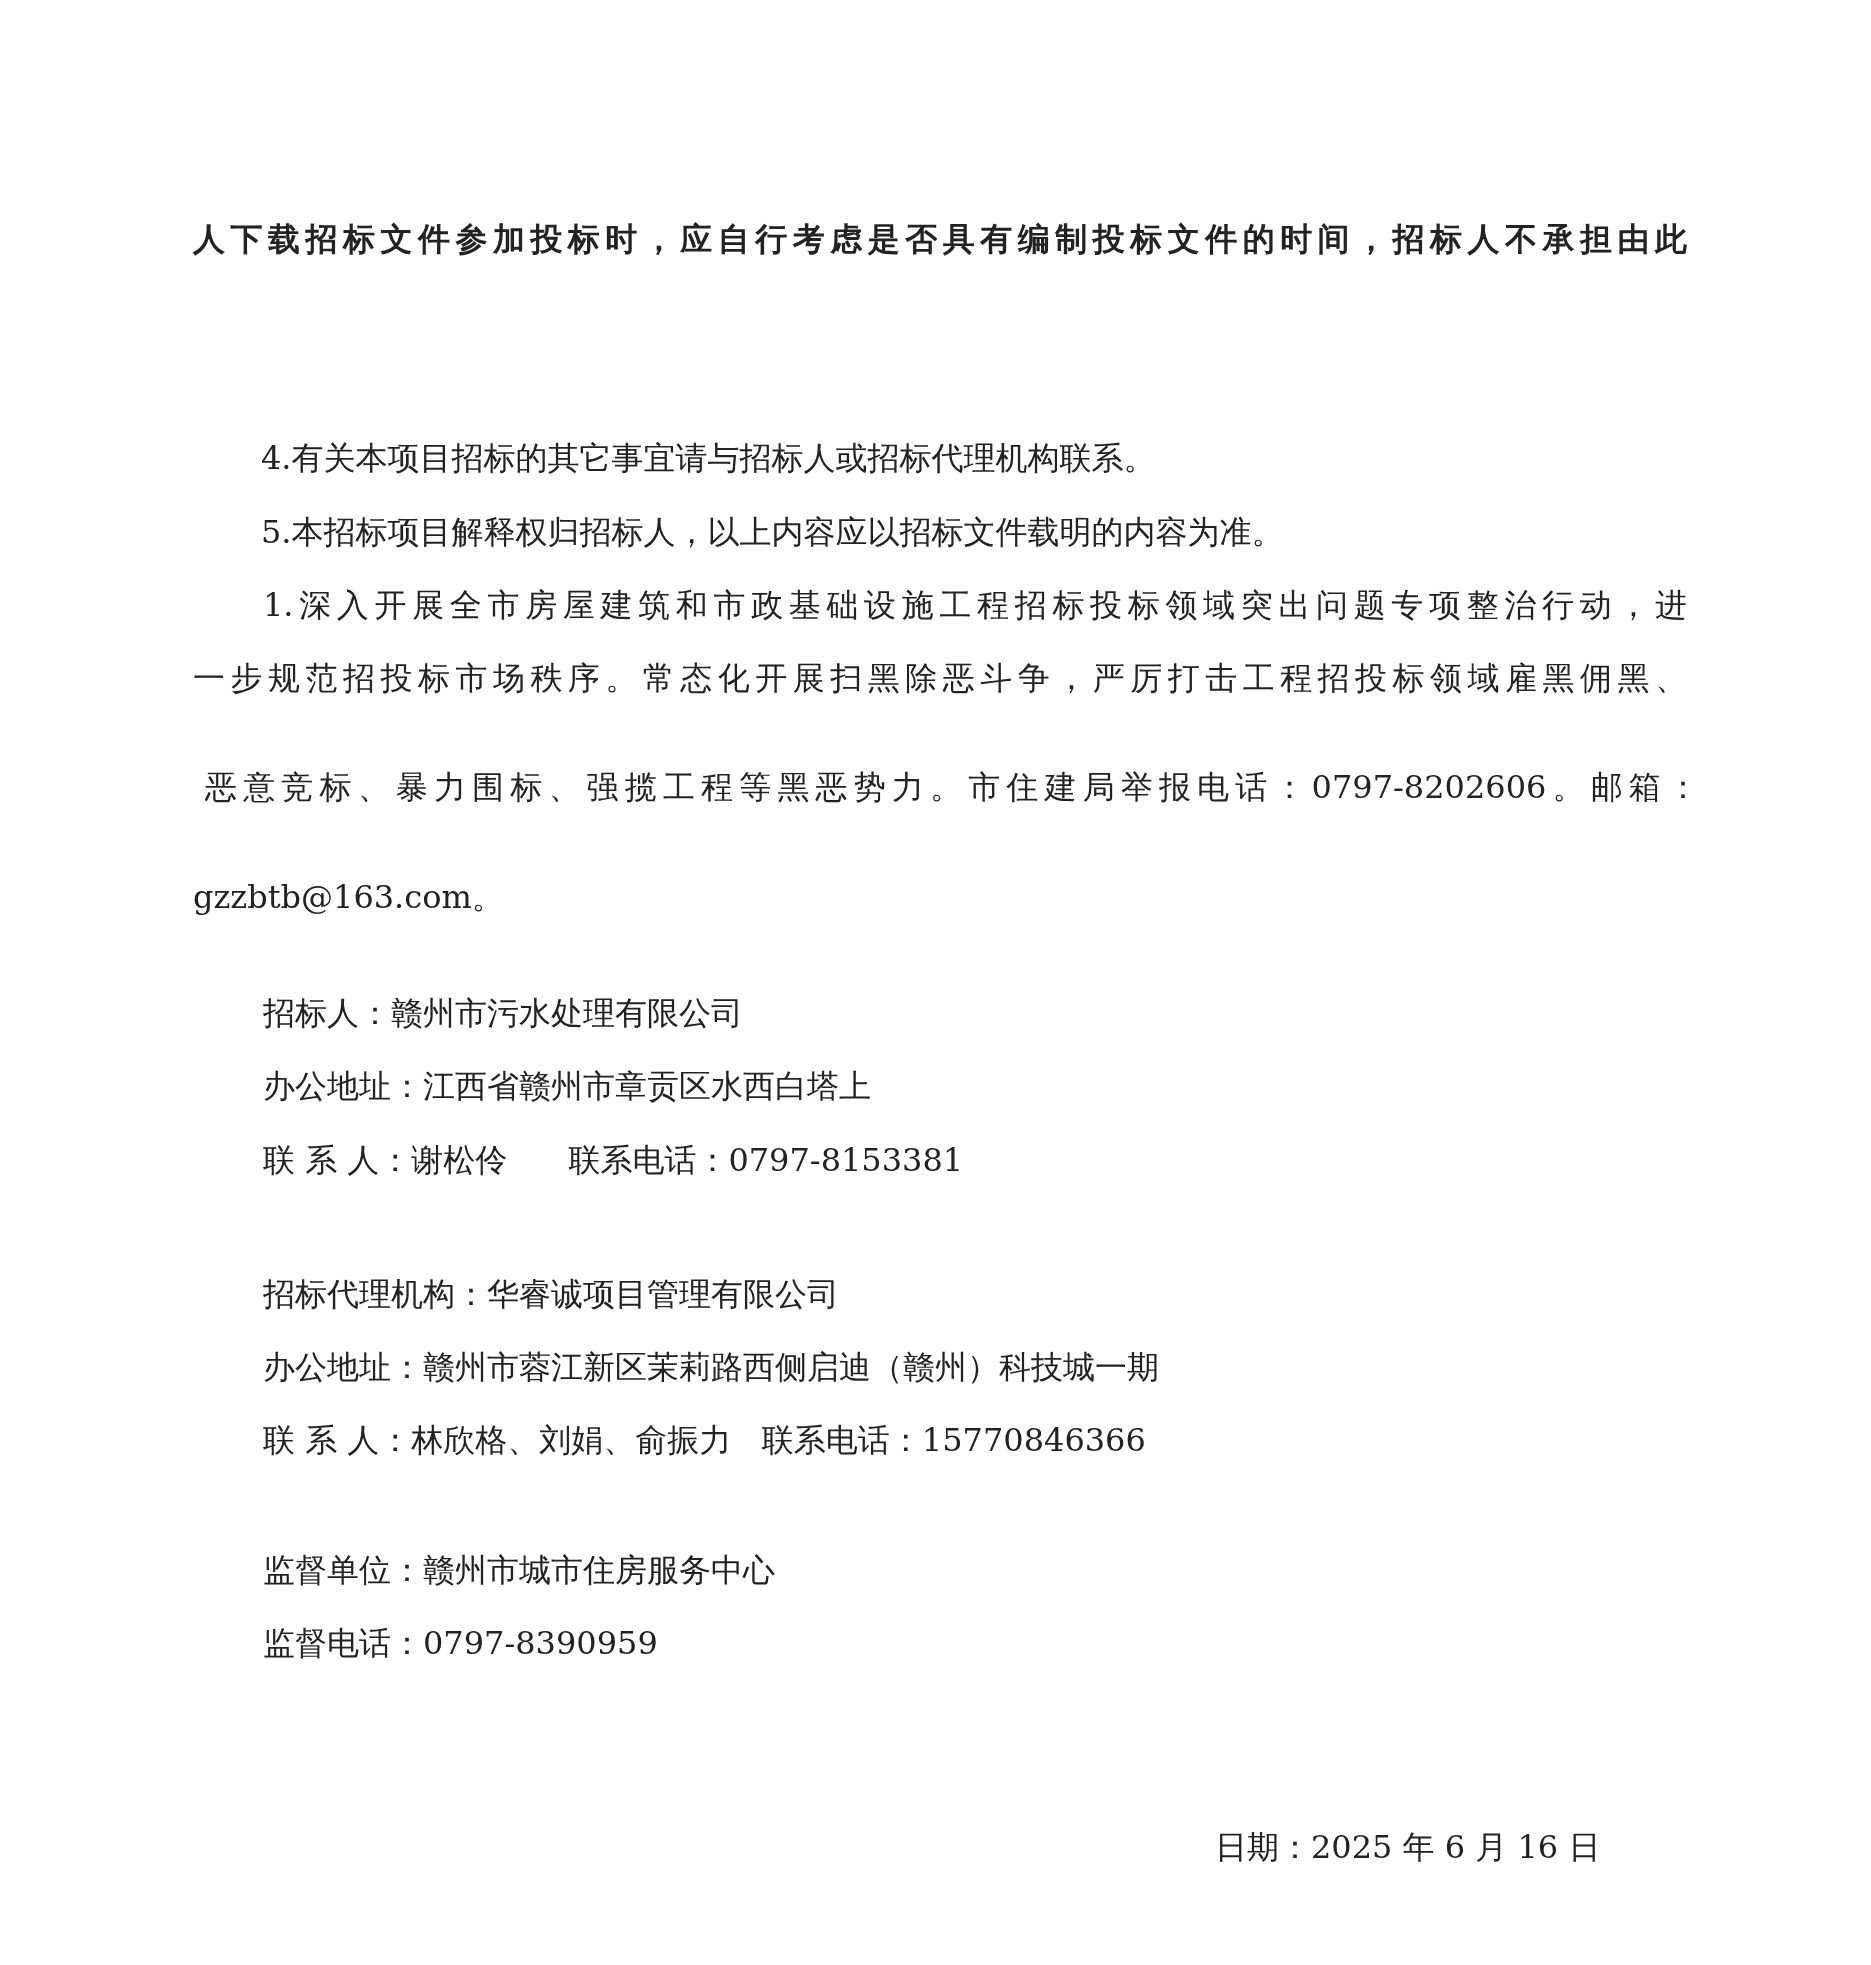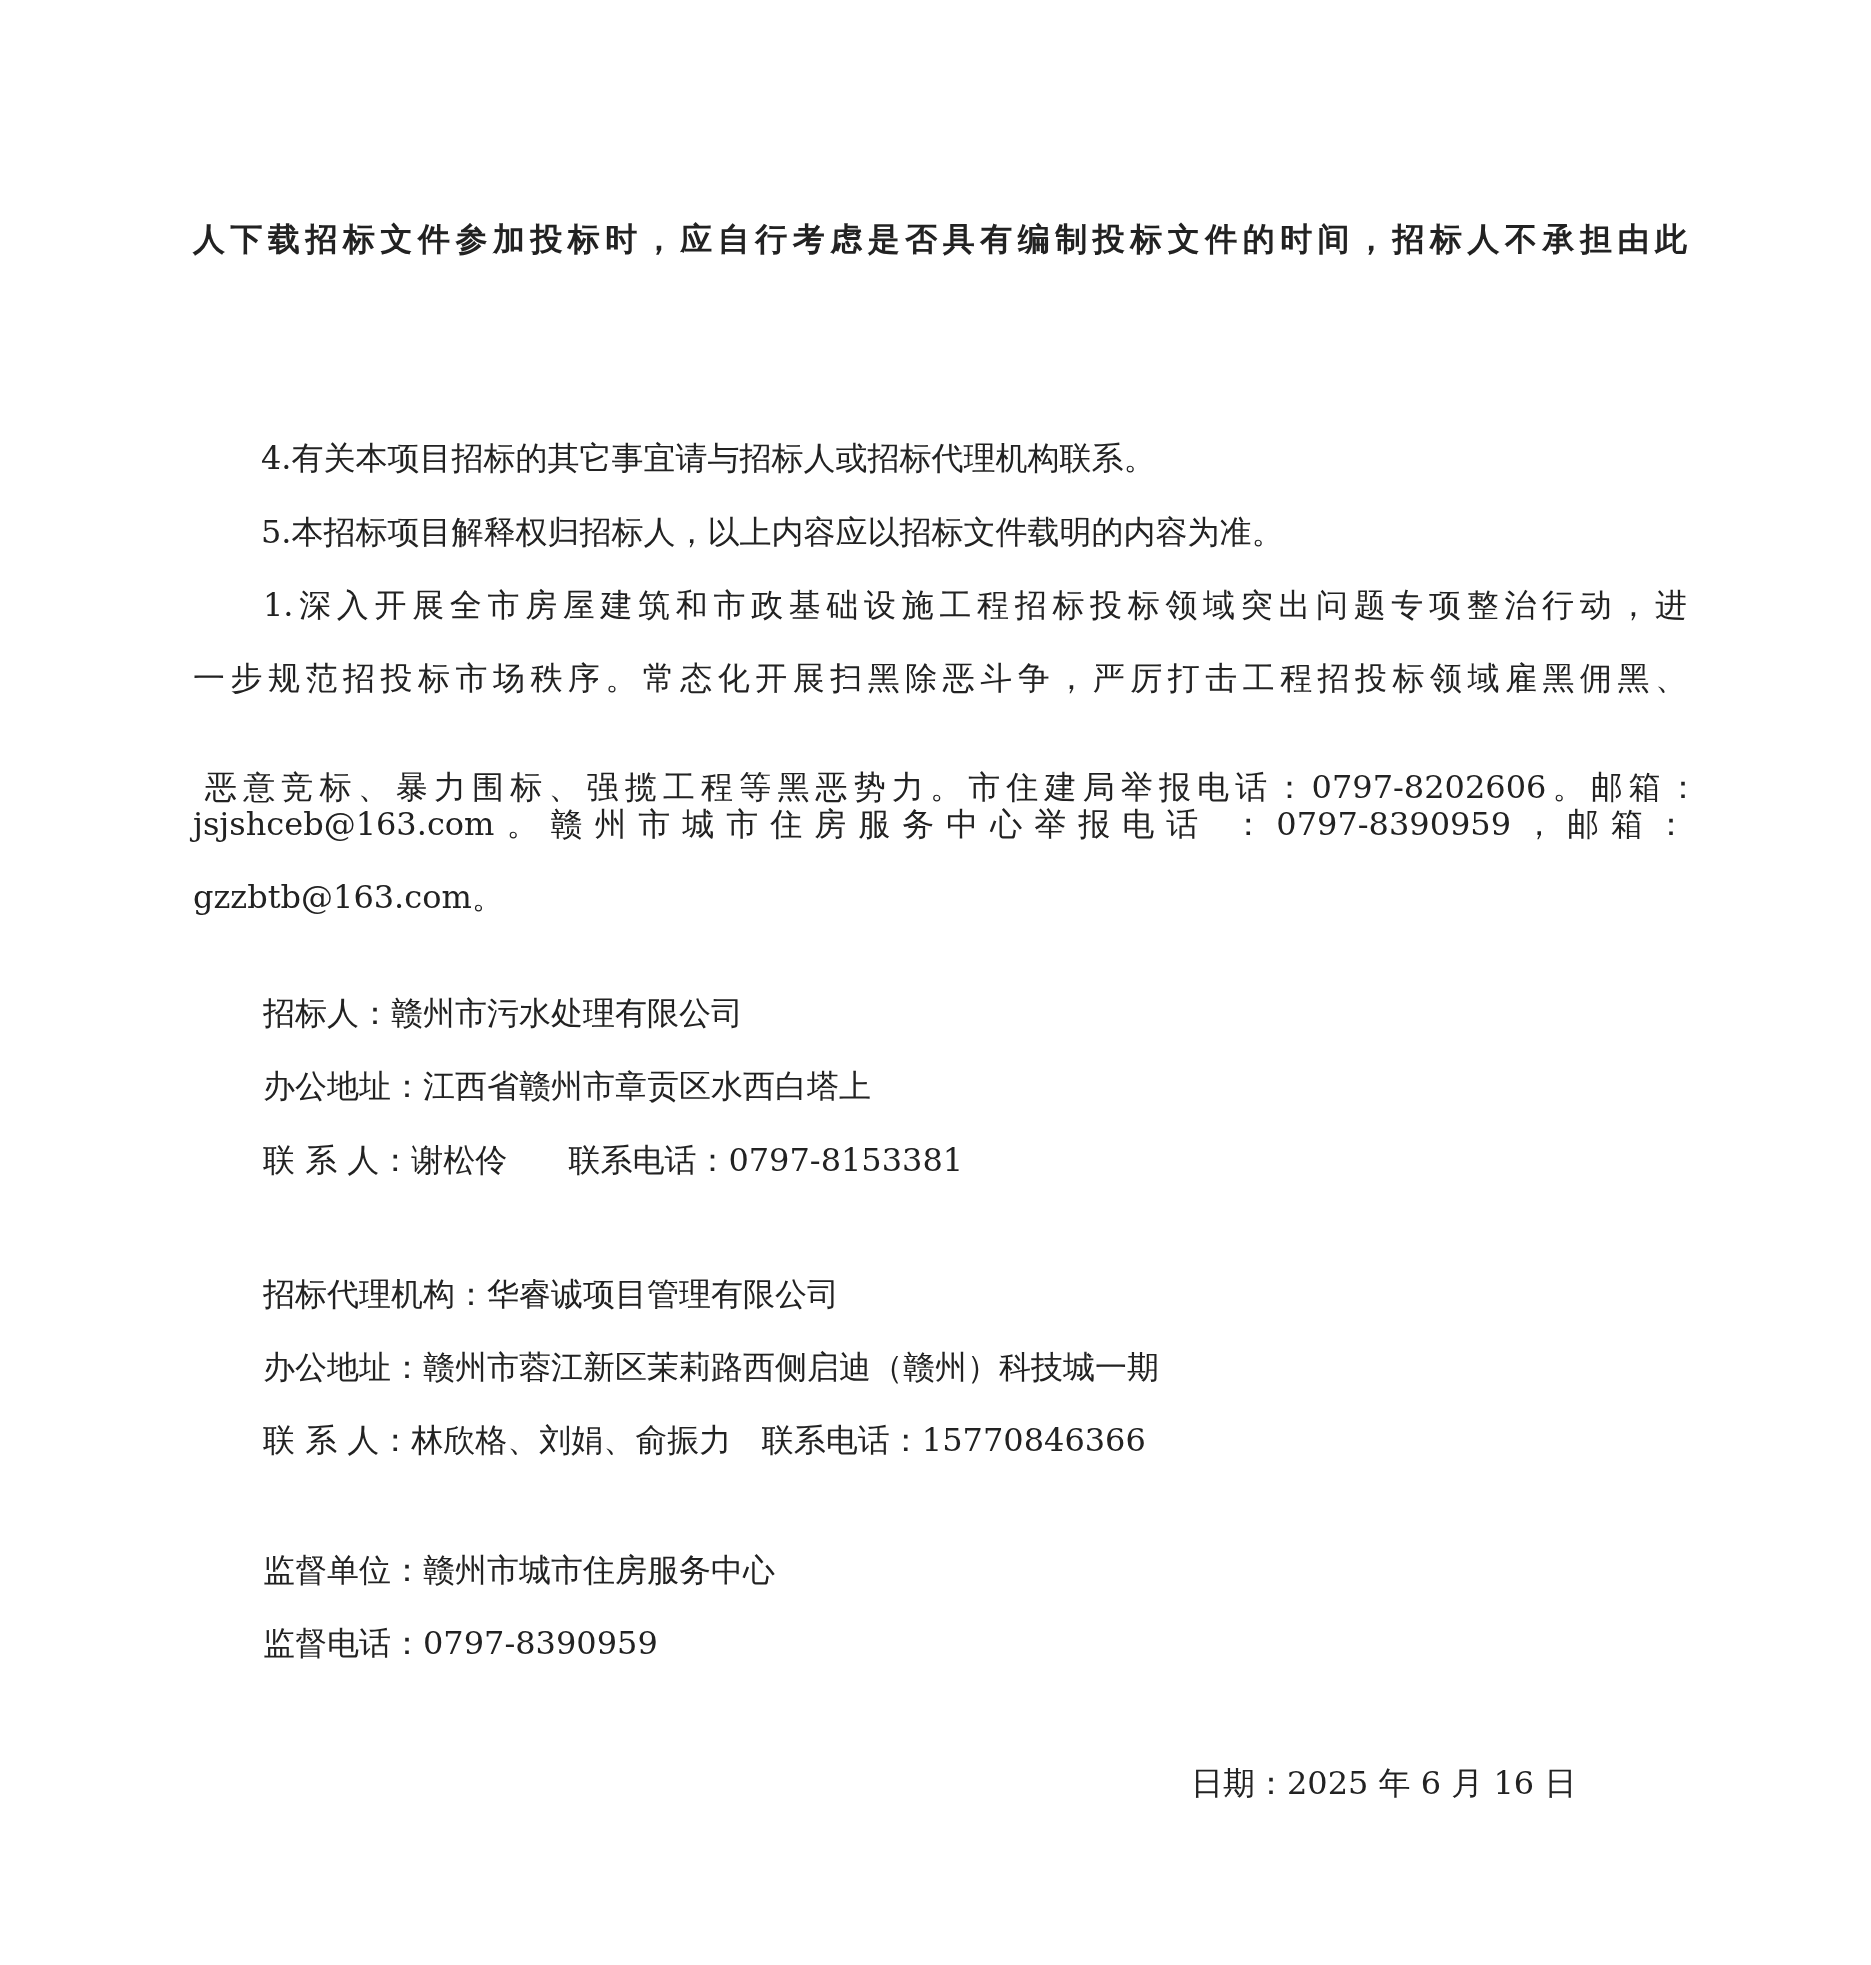--- a/index.html
+++ b/index.html
@@ -19,36 +19,35 @@
 <div class="page">
 
   <div class="line para-line" style="top:220px;font-weight:bold;">人下载招标文件参加投标时，应自行考虑是否具有编制投标文件的时间，招标人不承担由此</div>
 
   <div class="line indent" style="top:439px;">4.有关本项目招标的其它事宜请与招标人或招标代理机构联系。</div>
   <div class="line indent" style="top:513px;">5.本招标项目解释权归招标人，以上内容应以招标文件载明的内容为准。</div>
 
   <div class="line para-line" style="top:586px; left:263px; width:1424px;">1.深入开展全市房屋建筑和市政基础设施工程招标投标领域突出问题专项整治行动，进</div>
   <div class="line para-line" style="top:659px;">一步规范招投标市场秩序。常态化开展扫黑除恶斗争，严厉打击工程招投标领域雇黑佣黑、</div>
   <div class="line para-line" style="top:768px;margin-left:12px;">恶意竞标、暴力围标、强揽工程等黑恶势力。市住建局举报电话：0797-8202606。邮箱：</div>
-  <div class="line para-line" style="top:805px;">jsjshceb@163.com。赣州市城市住房服务中心举报电话 ：0797-8390959，邮箱：</div>
   <div class="line para-line last" style="top:878px;">gzzbtb@163.com。</div>
 
   <div>
     <div class="line sig" style="top:994px;">招标人：赣州市污水处理有限公司</div>
     <div class="line sig" style="top:1067px;">办公地址：江西省赣州市章贡区水西白塔上</div>
     <div class="line sig" style="top:1141px; white-space:pre;">联 系 人：谢松伶      联系电话：0797-8153381</div>
   </div>
 
   <div>
     <div class="line sig" style="top:1275px;">招标代理机构：华睿诚项目管理有限公司</div>
     <div class="line sig" style="top:1348px;">办公地址：赣州市蓉江新区茉莉路西侧启迪（赣州）科技城一期</div>
     <div class="line sig" style="top:1421px; white-space:pre;">联 系 人：林欣格、刘娟、俞振力   联系电话：15770846366</div>
   </div>
 
   <div>
     <div class="line sig" style="top:1551px;">监督单位：赣州市城市住房服务中心</div>
     <div class="line sig" style="top:1624px;">监督电话：0797-8390959</div>
   </div>
 
-  <div class="line date" style="top:1764px;">日期：2025 年 6 月 16 日</div>
+  <div class="line date" style="top:1828px;margin-left:24px;">日期：2025 年 6 月 16 日</div>
 
 </div>
 
 
 </body></html>

